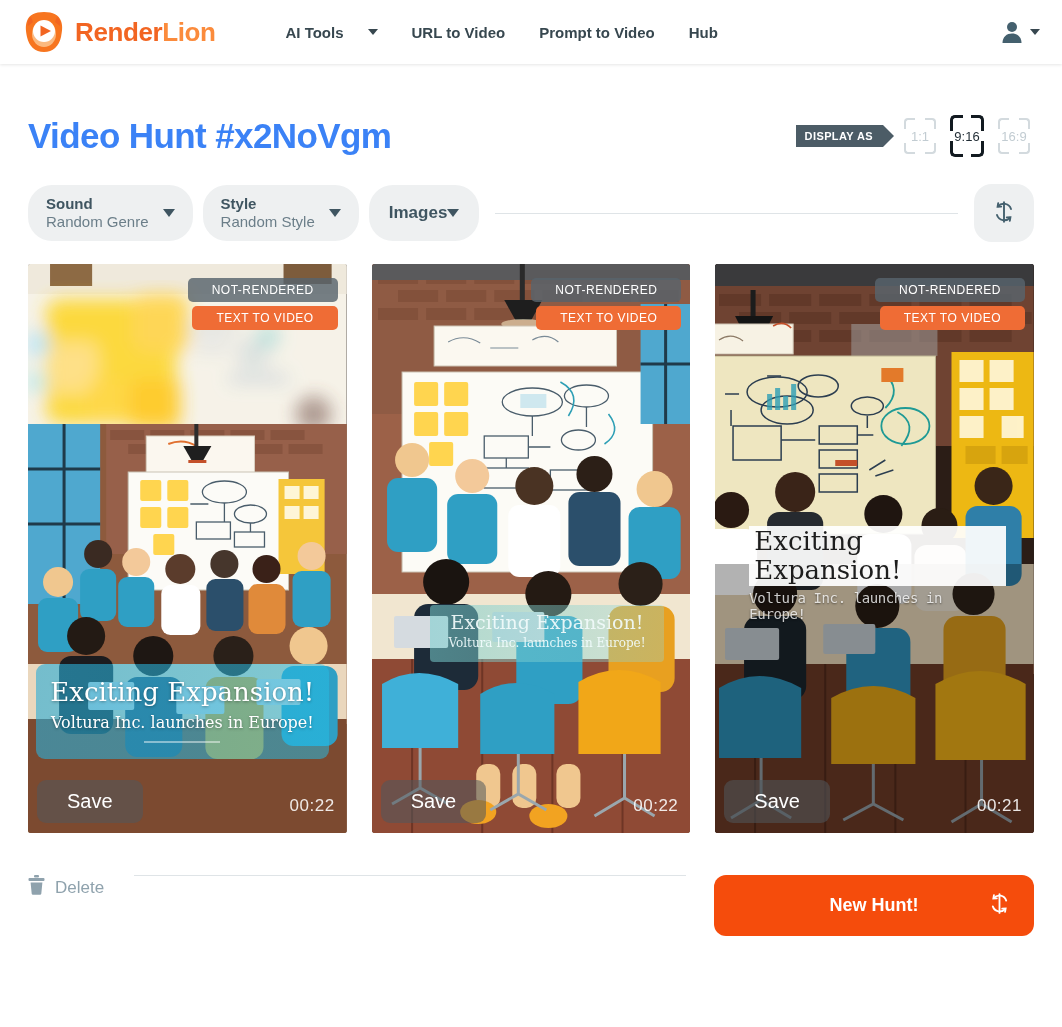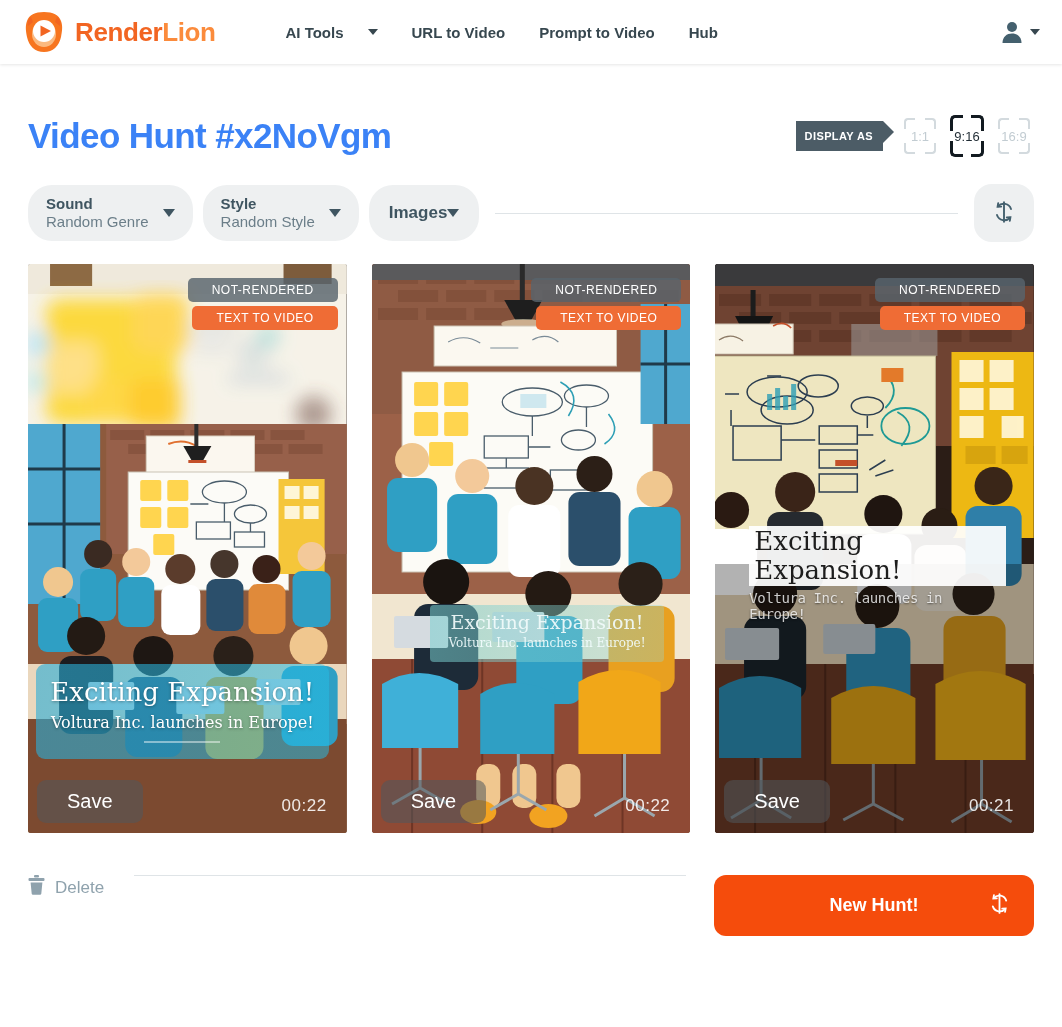--- a/index.html
+++ b/index.html
@@ -58,21 +58,21 @@
   .page-title {
     font-size: 35px; font-weight: bold; color: #3b82f6;
     letter-spacing: -0.6px;
   }
   .display-as { margin-left: auto; display: flex; align-items: center; gap: 9px; }
   .display-tag {
     position: relative;
     background: #4c5c66; color: #ffffff;
     font-size: 11px; font-weight: bold; letter-spacing: 0.4px;
     padding: 5px 10px 5px 9px;
-    height: 30px; display: flex; align-items: center;
+    height: 22px; display: flex; align-items: center;
     margin-right: 8px;
   }
   .display-tag::after {
     content: ""; position: absolute; right: -11px; top: 0;
     width: 0; height: 0;
     border-top: 11px solid transparent;
     border-bottom: 11px solid transparent;
     border-left: 11px solid #4c5c66;
   }
   .ratio-btn {
@@ -153,21 +153,21 @@
 
   .save-btn {
     position: absolute; left: 9px; bottom: 10px; z-index: 4;
     background: rgba(80,88,92,0.55);
     color: #ffffff; font-size: 20px;
     padding: 10px 30px; border-radius: 9px;
     border: none; cursor: pointer;
     font-family: "Liberation Sans", sans-serif;
   }
   .duration {
-    position: absolute; right: 20px; bottom: 17px; z-index: 4;
+    position: absolute; right: 12px; bottom: 17px; z-index: 4;
     color: rgba(255,255,255,0.88); font-size: 17px; letter-spacing: 0.5px;
   }
 
   
   .cap { position: absolute; z-index: 3; }
   .cap-a {
     left: 8px; right: 18px; bottom: 74px;
     background: linear-gradient(100deg, rgba(44,173,214,0.62), rgba(36,190,230,0.52));
     border-radius: 9px; padding: 14px 10px 16px 10px; text-align: center;
   }

